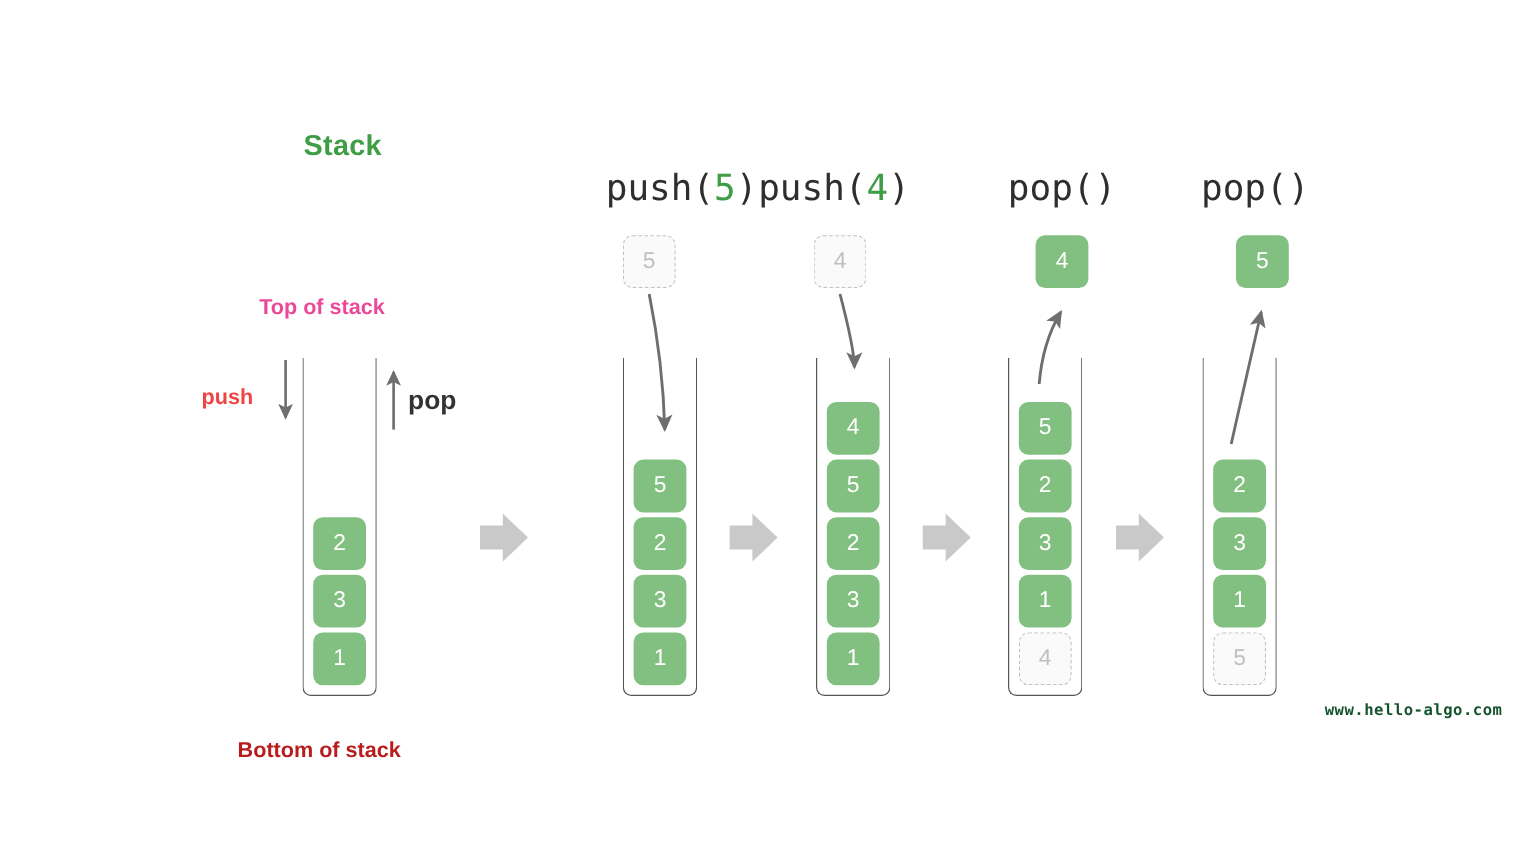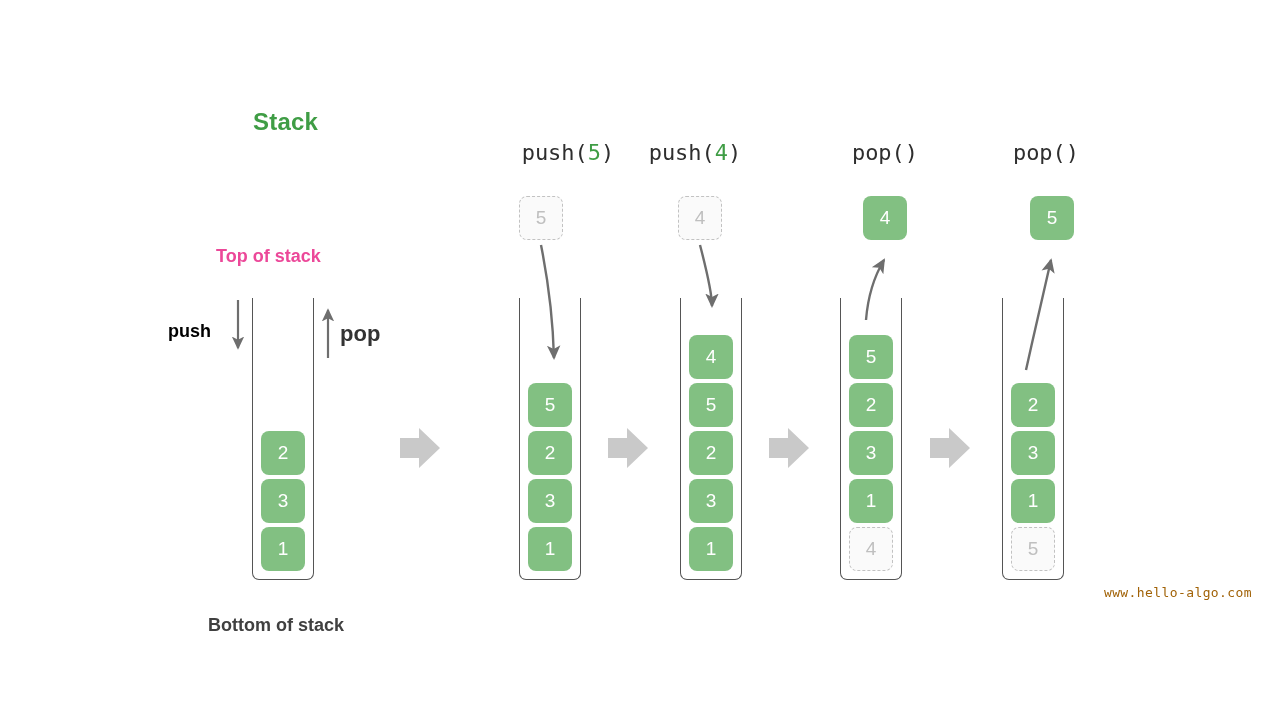--- a/index.html
+++ b/index.html
@@ -39,34 +39,34 @@
     position: absolute;
     left: 216px;
     top: 246px;
     font-size: 18px;
     font-weight: bold;
     color: #ec4899;
     white-space: nowrap;
   }
   .label-bottom {
     position: absolute;
-    left: 208px;
+    left: 198px;
     top: 615px;
     font-size: 18px;
     font-weight: bold;
-    color: #404040;
+    color: #b91c1c;
     white-space: nowrap;
   }
   .label-push {
     position: absolute;
     left: 168px;
     top: 321px;
     font-size: 18px;
     font-weight: bold;
-    color: #000000;
+    color: #ef4444;
     white-space: nowrap;
   }
   .label-pop {
     position: absolute;
     left: 340px;
     top: 321px;
     font-size: 22px;
     font-weight: bold;
     color: #333333;
     white-space: nowrap;
@@ -140,21 +140,21 @@
     background: #fafafa;
     border: 1.6px dashed #c2c2c2;
     color: #bfbfbf;
   }
 
   
   .stage-head {
     position: absolute;
     top: 140px;
     font-family: "DejaVu Sans Mono", "Liberation Mono", monospace;
-    font-size: 22px;
+    font-size: 30px;
     color: #2e2e2e;
     white-space: nowrap;
     transform: translateX(-50%);
   }
   .stage-head .arg { color: #3f9d45; }
 
   
   .overlay {
     position: absolute;
     left: 0; top: 0;
@@ -163,23 +163,24 @@
     pointer-events: none;
   }
 
   
   .watermark {
     position: absolute;
     right: 28px;
     bottom: 28px;
     font-family: "DejaVu Sans Mono", "Liberation Mono", monospace;
     font-size: 13px;
-    color: #a16207;
+    color: #14532d;
     letter-spacing: 0.4px;
     white-space: nowrap;
+    font-weight: bold;
   }
 </style>
 </head>
 <body>
 
 <div class="canvas">
 
   <div class="stack-title">Stack</div>
 
   <div class="label-top">Top of stack</div>

